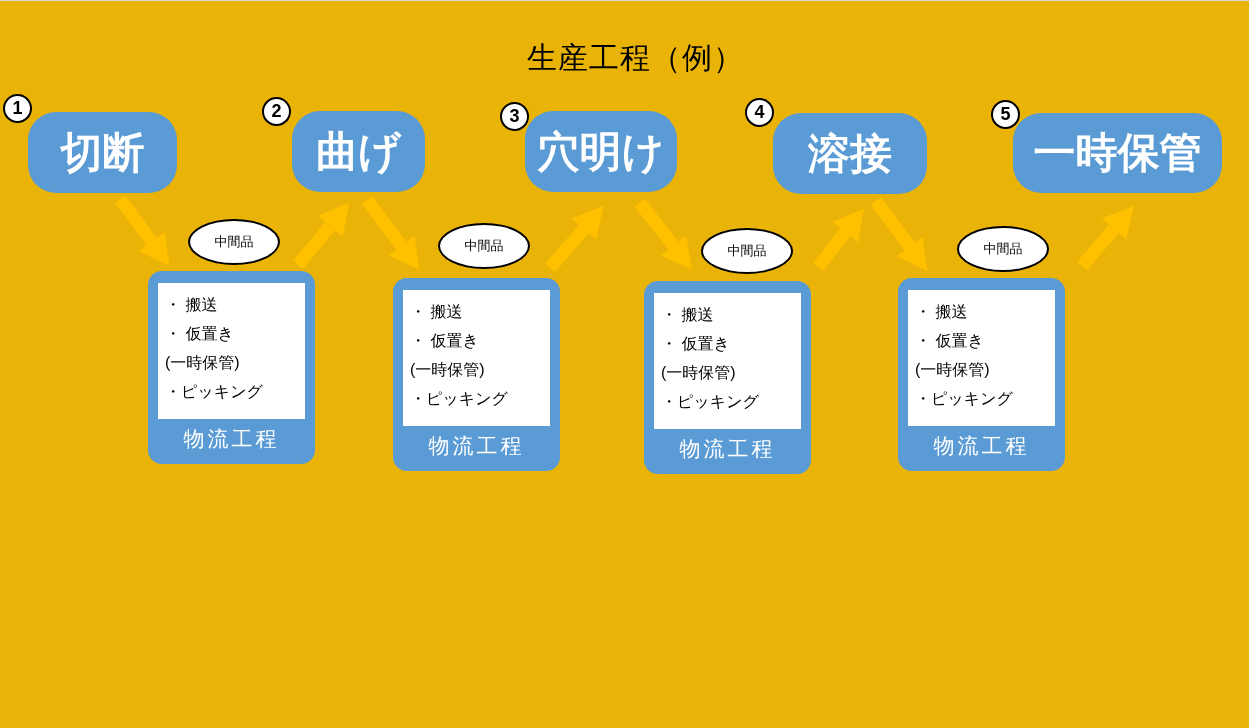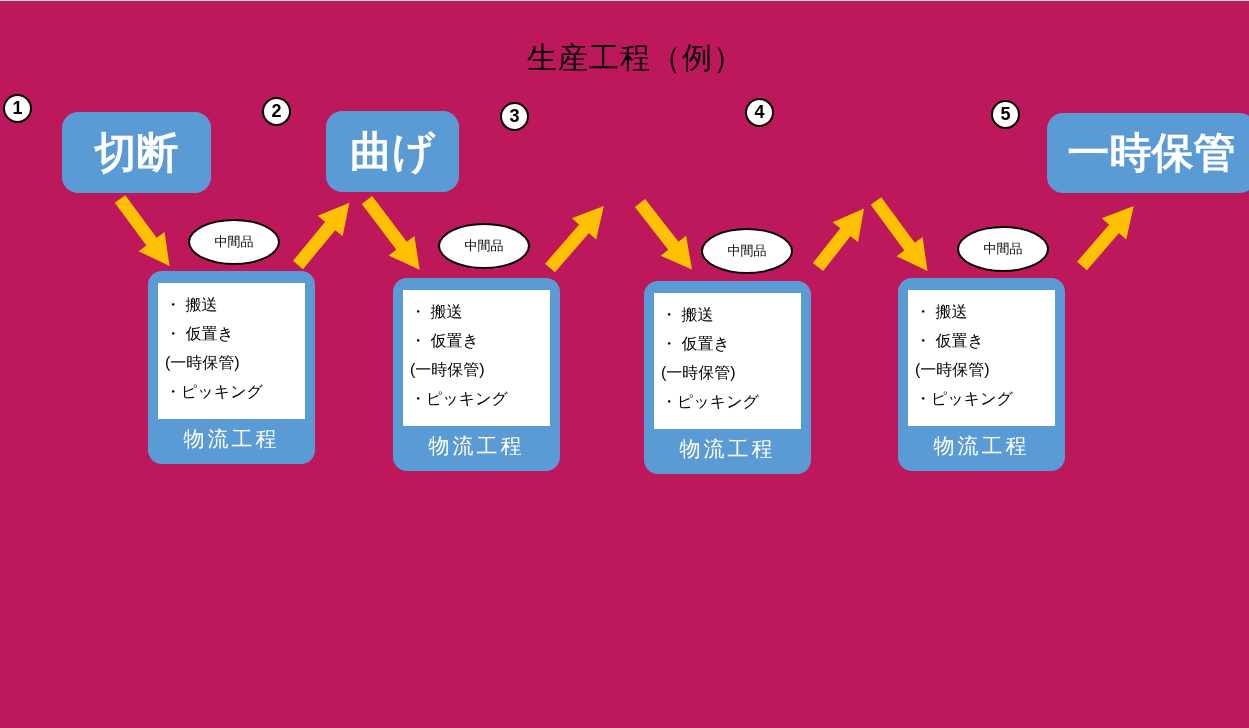--- a/index.html
+++ b/index.html
@@ -1,35 +1,35 @@
 <!DOCTYPE html>
 <html><head>
 <meta charset="utf-8">
 <style>
   html,body { margin:0; padding:0; background:#fff; }
   .canvas {
-    position:relative; width:1249px; height:728px; background:#be185d;
+    position:relative; width:1249px; height:728px; background:#eab308;
     border-top:1px solid #d9d9d9; overflow:hidden;
     font-family:"Liberation Sans", sans-serif;
     --blue:#5B9BD5; --gold:#FFC000;
   }
   .title {
     position:absolute; left:527px; top:37px; font-size:30px; color:#000;
     letter-spacing:1px; white-space:nowrap;
   }
   .num {
     position:absolute; width:29px; height:29px; box-sizing:border-box;
     border:2.5px solid #000; border-radius:50%; background:#fff; z-index:4;
     display:flex; align-items:center; justify-content:center;
     font-size:18px; font-weight:bold; color:#000;
   }
   .step {
-    position:absolute; height:81px; background:var(--blue); border-radius:16px;
+    position:absolute; height:81px; background:var(--blue); border-radius:28px;
     color:#fff; font-size:42px; font-weight:bold; z-index:2;
-    display:flex; align-items:center; justify-content:center; white-space:nowrap;margin-left:34px;
+    display:flex; align-items:center; justify-content:center; white-space:nowrap;
   }
   .lb {
     position:absolute; width:167px; height:193px; background:var(--blue);
     border-radius:14px; z-index:1;
   }
   .lb-inner {
     position:absolute; left:10px; right:10px; top:12px; height:136px;
     background:#fff; box-sizing:border-box; padding:7px 0 0 7px;
   }
   .lb-item { font-size:16px; line-height:29px; color:#000; white-space:nowrap; }
@@ -54,20 +54,22 @@
   <div class="title">生産工程（例）</div>
 
   <div class="num" style="left:3px;top:93px">1</div>
   <div class="num" style="left:262px;top:96px">2</div>
   <div class="num" style="left:500px;top:101px">3</div>
   <div class="num" style="left:745px;top:97px">4</div>
   <div class="num" style="left:991px;top:99px">5</div>
 
   <div class="step" style="left:28px;top:111px;width:149px">切断</div>
   <div class="step" style="left:292px;top:110px;width:133px">曲げ</div>
+  <div class="step" style="left:525px;top:110px;width:152px">穴明け</div>
+  <div class="step" style="left:773px;top:112px;width:154px">溶接</div>
   <div class="step" style="left:1013px;top:112px;width:209px;height:80px">一時保管</div>
 
   <div class="ellipse" style="left:188px;top:218px">中間品</div>
   <div class="ellipse" style="left:438px;top:222px">中間品</div>
   <div class="ellipse" style="left:701px;top:227px">中間品</div>
   <div class="ellipse" style="left:957px;top:225px">中間品</div>
 
   <div class="lb" style="left:148px;top:270px">
     <div class="lb-inner">
       <div class="lb-item">・ 搬送</div>

